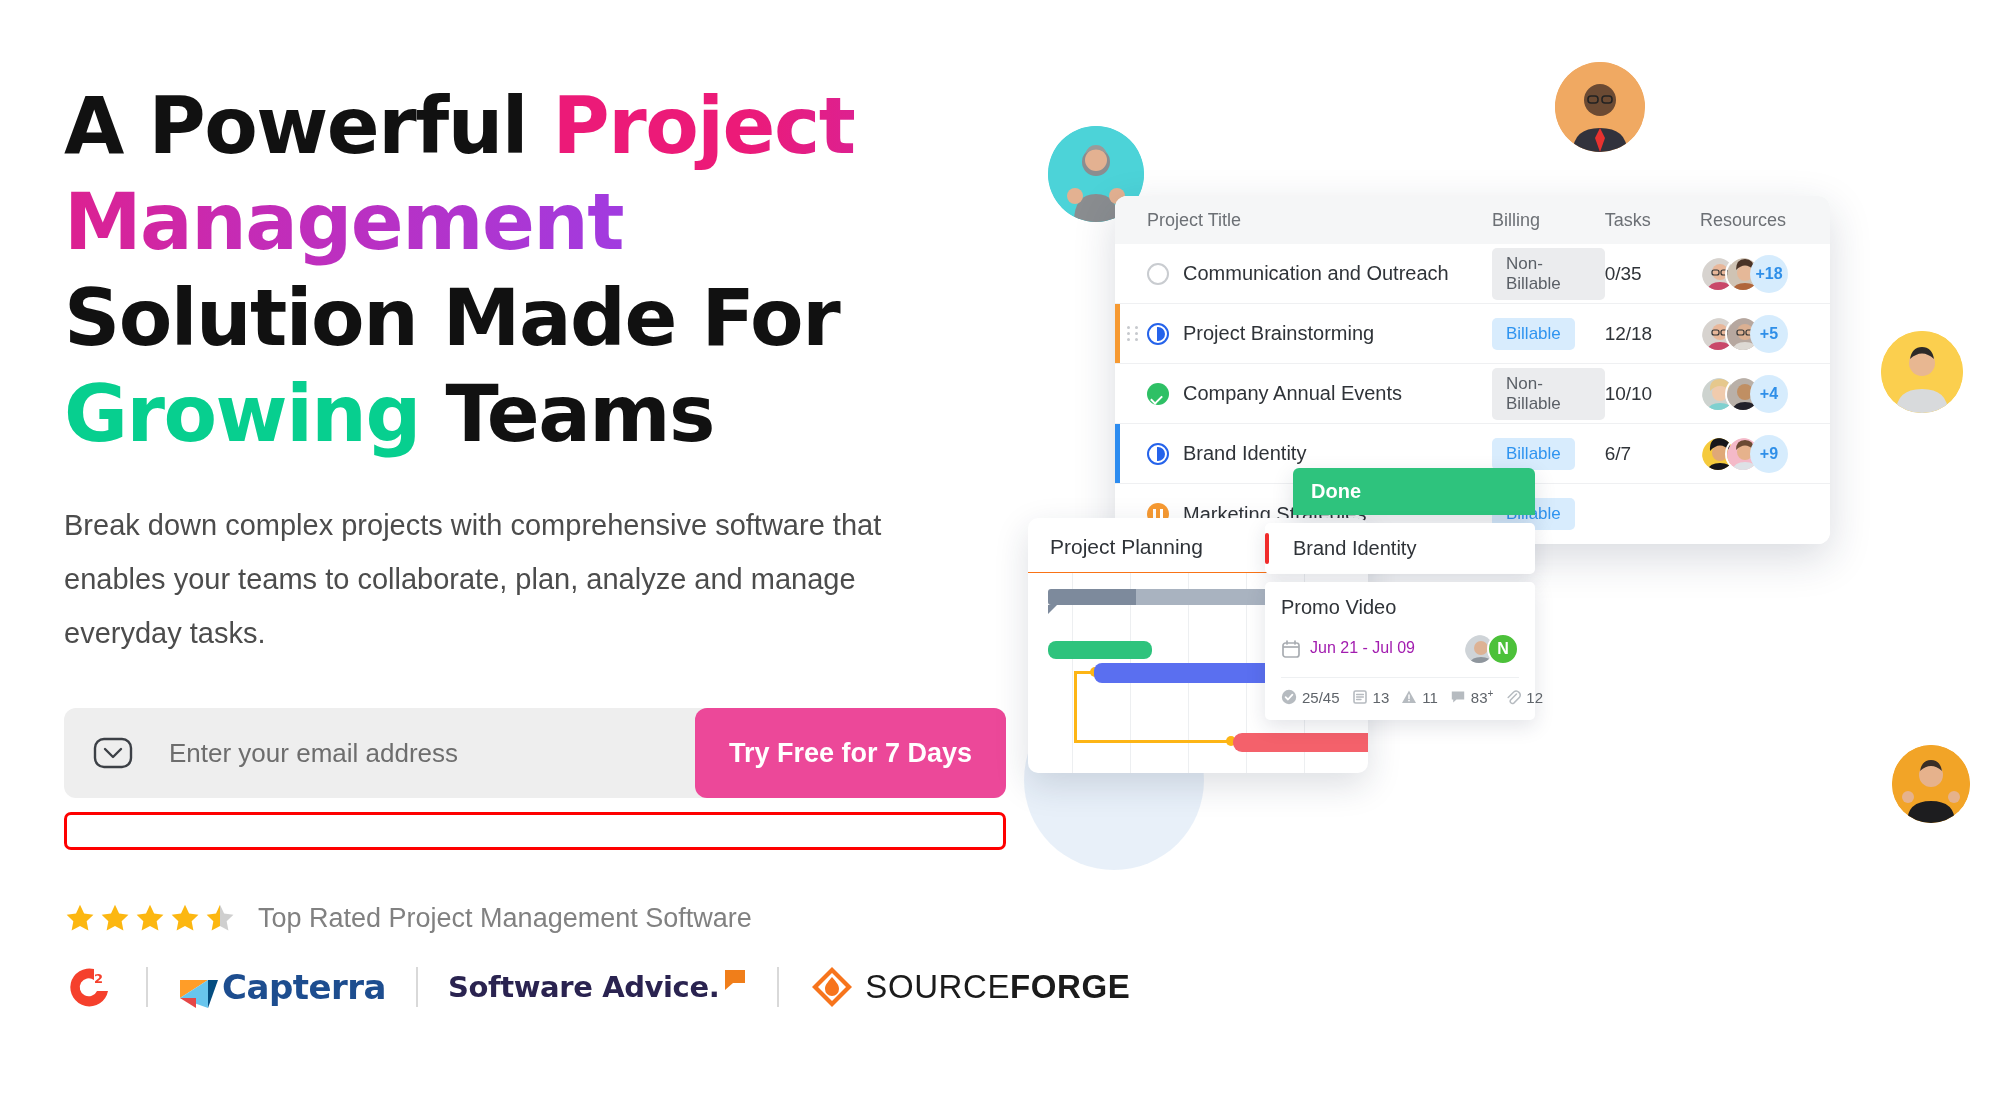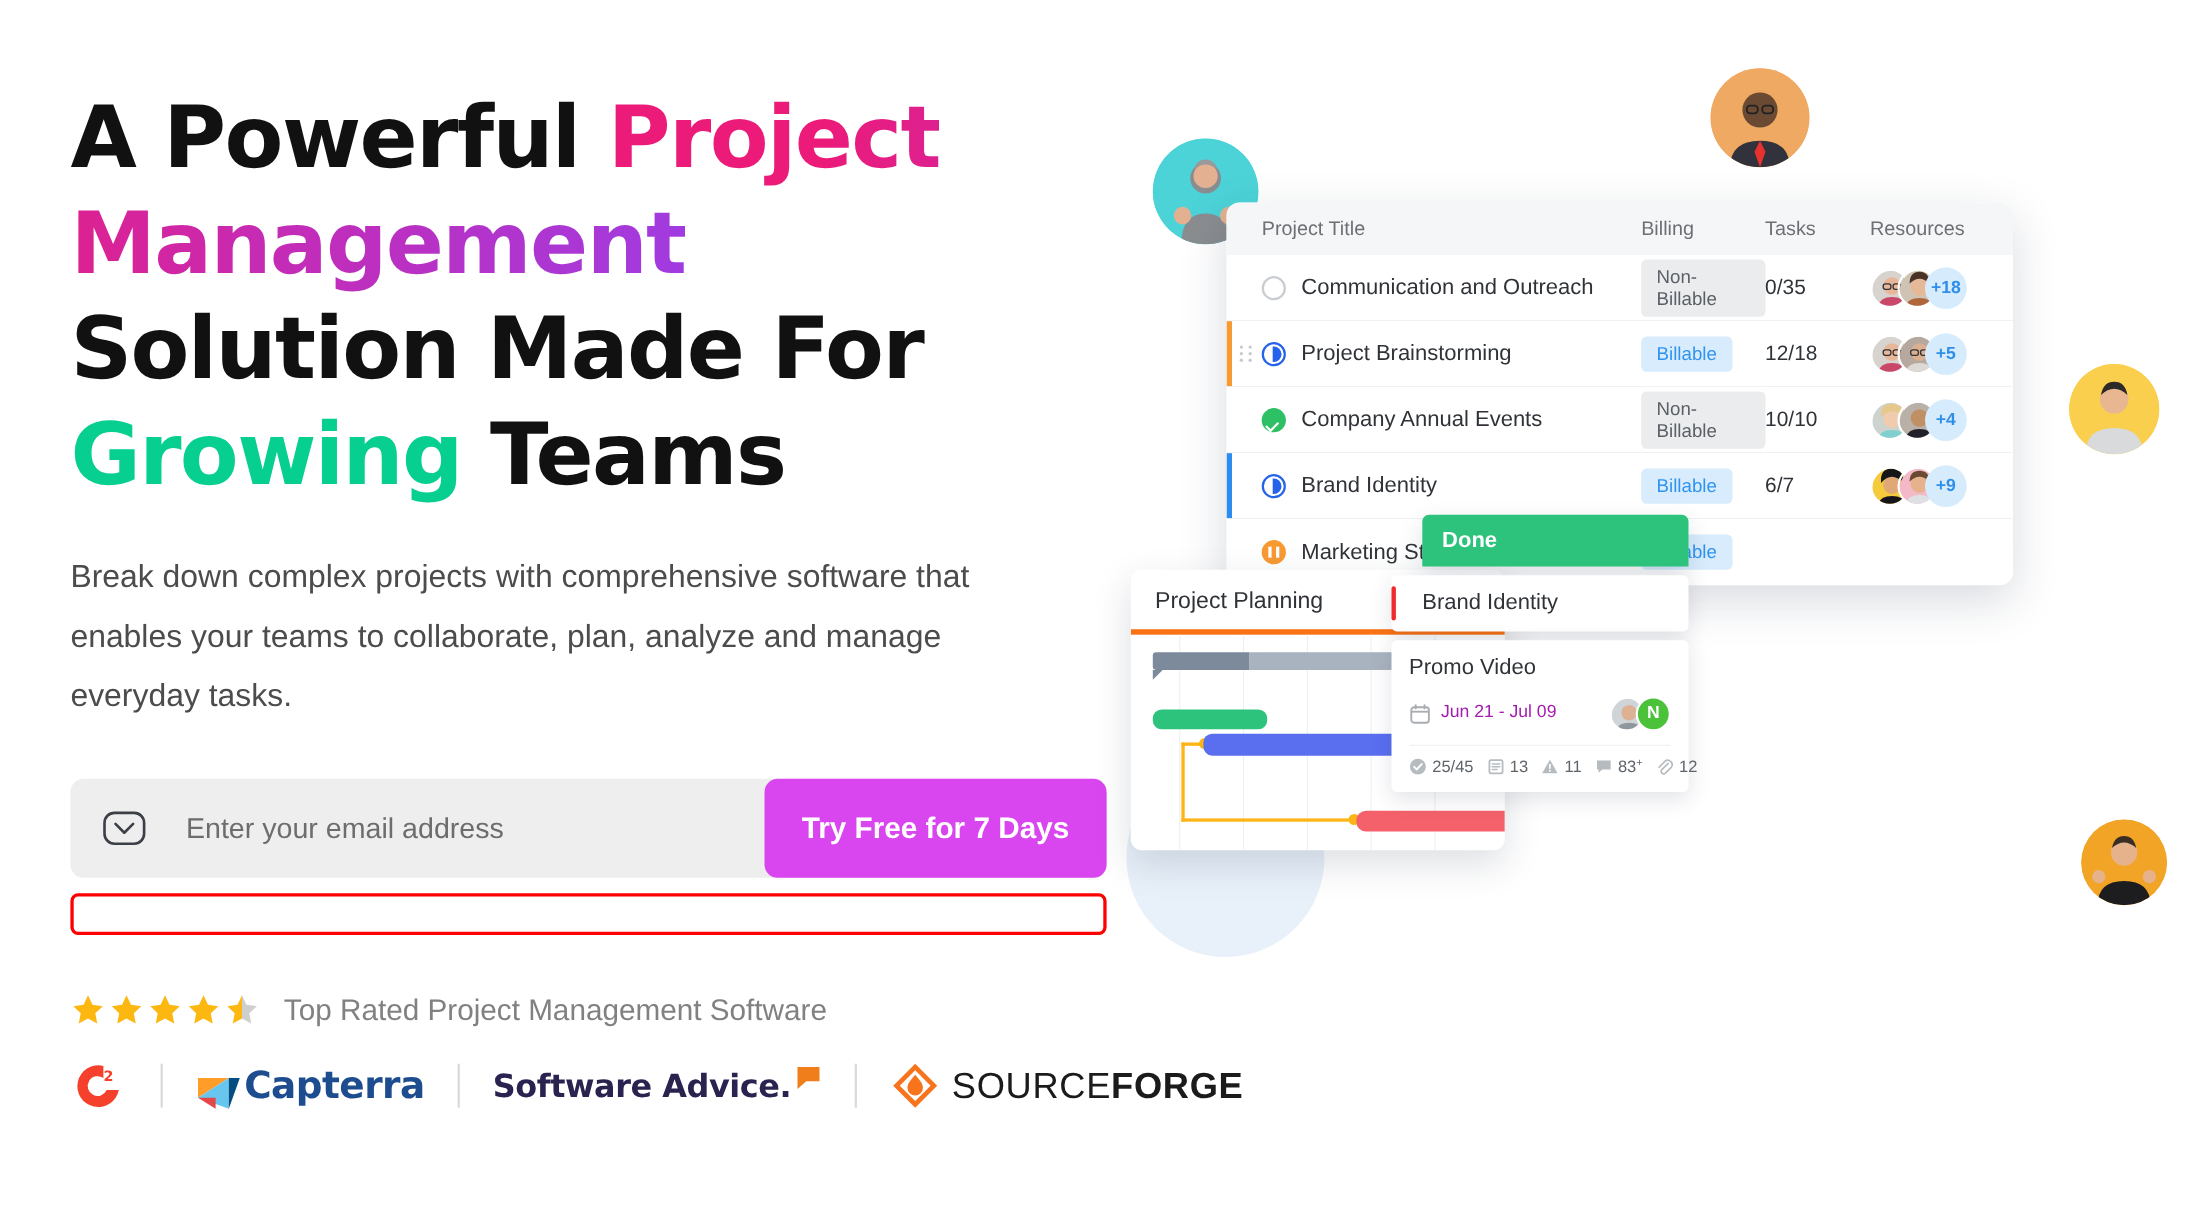--- a/index.html
+++ b/index.html
@@ -61,21 +61,21 @@
     font-size: 26px;
     color: #333;
     margin-left: 35px;
     font-family: "Liberation Sans", sans-serif;
   }
   .email-input::placeholder { color: #6d6d6d; }
   .cta {
     position:absolute; right:0; top:0;
     height: 90px;
     padding: 0 34px;
-    background: #d946ef;
+    background: #ec4899;
     color: #ffffff;
     border: none;
     border-radius: 12px;
     font-size: 27px;
     font-weight: 600;
     cursor: pointer;
     font-family: "Liberation Sans", sans-serif;
     white-space: nowrap;
   }
 
@@ -104,21 +104,21 @@
 
   
   .right { position:absolute; left:1000px; top:0; width:1000px; height:1100px; }
 
   .bg-circle { position:absolute; width:180px; height:180px; border-radius:50%; background:#dfeaf6; opacity:.72; }
 
   .av { position:absolute; border-radius:50%; overflow:hidden; }
 
   
   .tbl-card {
-    position:absolute; left:115px; top:184px; width:715px;
+    position:absolute; left:115px; top:196px; width:715px;
     background:#ffffff; border-radius:12px;
     box-shadow: 0 14px 42px rgba(30,40,70,.17);
     overflow:hidden;
   }
   .tbl-head {
     display:flex; align-items:center; height:48px;
     background:#f5f6f7; color:#6c7075; font-size:18px;
     font-family:"Liberation Sans", sans-serif;
   }
   .tbl-row {
@@ -162,21 +162,21 @@
     margin-left:-11px; flex:none; font-family:"Liberation Sans", sans-serif;
   }
 
   
   .gantt-card {
     position:absolute; left:28px; top:518px; width:340px; height:255px;
     background:#ffffff; border-radius:10px;
     box-shadow: 0 12px 34px rgba(30,40,70,.15);
     overflow:hidden;
   }
-  .gantt-title { padding:17px 22px 13px; font-size:21px; color:#2f3338; font-family:"Liberation Sans", sans-serif; border-bottom:5px solid #f97316;}
+  .gantt-title { padding:17px 22px 13px; font-size:21px; color:#2f3338; font-family:"Liberation Sans", sans-serif; border-bottom:1px solid #f97316;}
   .gantt-body { position:relative; height:200px; }
   .gline { position:absolute; top:0; bottom:0; width:1px; background:#edeff1; }
   .gbar { position:absolute; height:16px; border-radius:8px; }
   .gsum-a { background:#7d8a9c; }
   .gsum-b { background:#a9b3c0; }
   .gsum-tail { position:absolute; width:0; height:0; border-left:9px solid #7d8a9c; border-bottom:9px solid transparent; }
   .gdep { position:absolute; border:3px solid #fdb515; }
   .gdot { position:absolute; width:10px; height:10px; border-radius:50%; background:#fdb515; }
 
   

